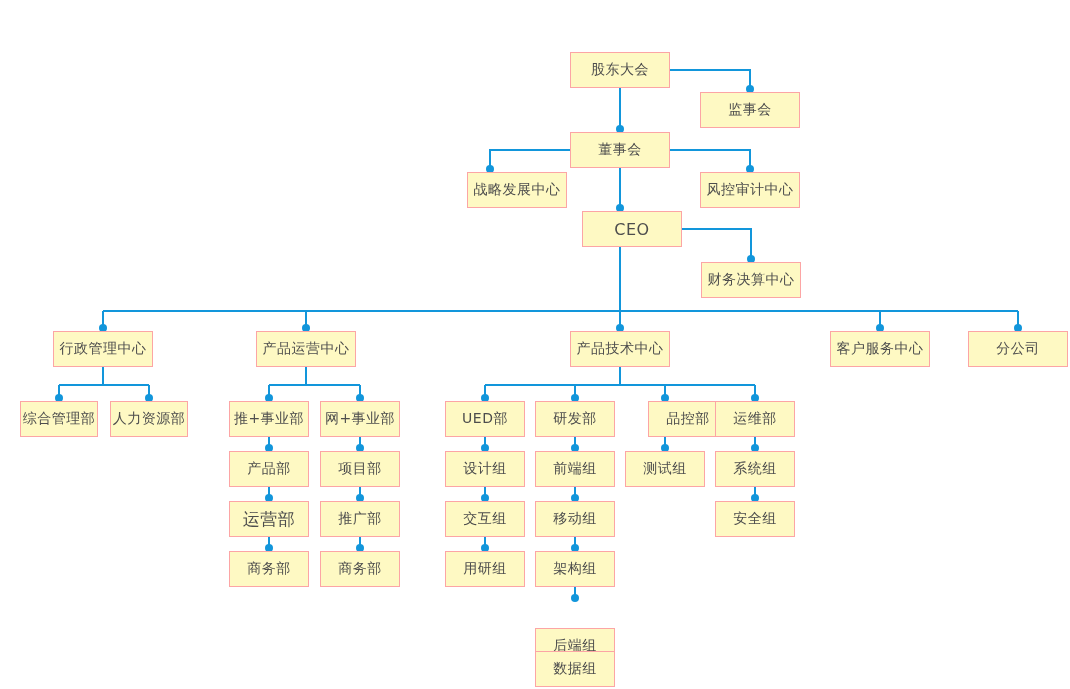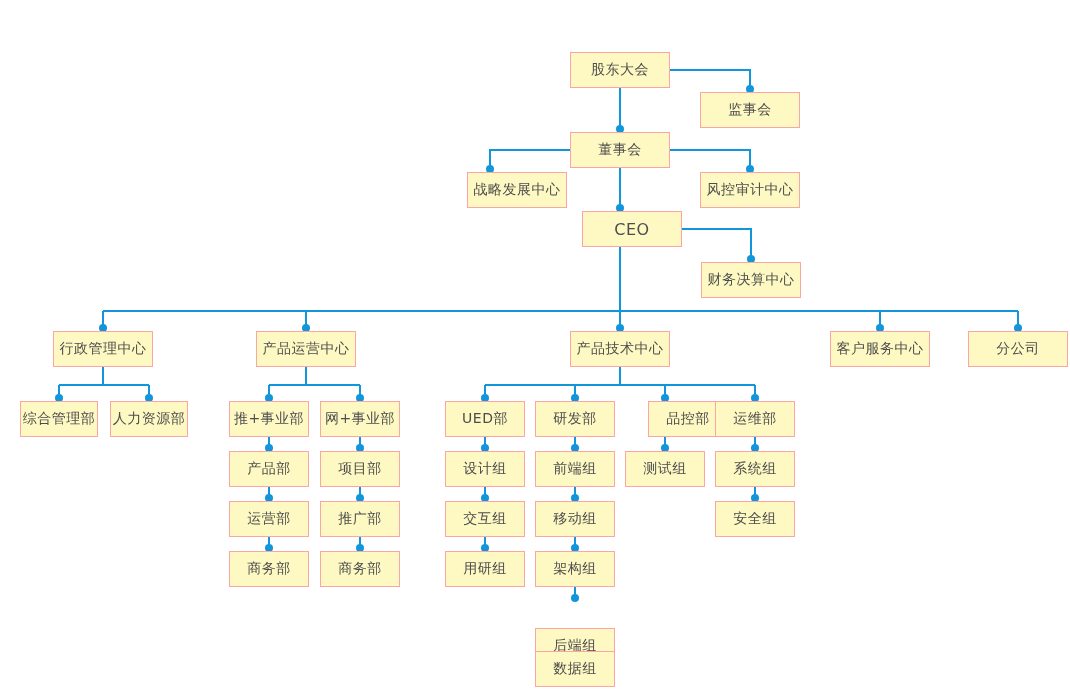--- a/index.html
+++ b/index.html
@@ -134,21 +134,21 @@
       <div class="org-box" style="left: 256px; top: 331px; width: 100px; height: 36px; font-size: 14px;">产品运营中心</div>
       <div class="org-box" style="left: 570px; top: 331px; width: 100px; height: 36px; font-size: 14px;">产品技术中心</div>
       <div class="org-box" style="left: 830px; top: 331px; width: 100px; height: 36px; font-size: 14px;">客户服务中心</div>
       <div class="org-box" style="left: 968px; top: 331px; width: 100px; height: 36px; font-size: 14px;">分公司</div>
       <div class="org-box" style="left: 20px; top: 401px; width: 78px; height: 36px; font-size: 14px;">综合管理部</div>
       <div class="org-box" style="left: 110px; top: 401px; width: 78px; height: 36px; font-size: 14px;">人力资源部</div>
       <div class="org-box" style="left: 229px; top: 401px; width: 80px; height: 36px; font-size: 14px;">推+事业部</div>
       <div class="org-box" style="left: 320px; top: 401px; width: 80px; height: 36px; font-size: 14px; text-align: right;">网+事业部</div>
       <div class="org-box" style="left: 229px; top: 451px; width: 80px; height: 36px; font-size: 14px;">产品部</div>
       <div class="org-box" style="left: 320px; top: 451px; width: 80px; height: 36px; font-size: 14px;">项目部</div>
-      <div class="org-box" style="left: 229px; top: 501px; width: 80px; height: 36px; font-size: 14px;">运营部</div>
+      <div class="org-box" style="left: 229px; top: 501px; width: 80px; height: 36px; font-size: 17px;">运营部</div>
       <div class="org-box" style="left: 320px; top: 501px; width: 80px; height: 36px; font-size: 14px;">推广部</div>
       <div class="org-box" style="left: 229px; top: 551px; width: 80px; height: 36px; font-size: 14px;">商务部</div>
       <div class="org-box" style="left: 320px; top: 551px; width: 80px; height: 36px; font-size: 14px;">商务部</div>
       <div class="org-box" style="left: 445px; top: 401px; width: 80px; height: 36px; font-size: 14px;">UED部</div>
       <div class="org-box" style="left: 535px; top: 401px; width: 80px; height: 36px; font-size: 14px;">研发部</div>
       <div class="org-box" style="left: 625px; top: 401px; width: 80px; height: 36px; font-size: 14px; margin-left: 23px;">品控部</div>
       <div class="org-box" style="left: 715px; top: 401px; width: 80px; height: 36px; font-size: 14px;">运维部</div>
       <div class="org-box" style="left: 445px; top: 451px; width: 80px; height: 36px; font-size: 14px;">设计组</div>
       <div class="org-box" style="left: 535px; top: 451px; width: 80px; height: 36px; font-size: 14px;">前端组</div>
       <div class="org-box" style="left: 625px; top: 451px; width: 80px; height: 36px; font-size: 14px;">测试组</div>

